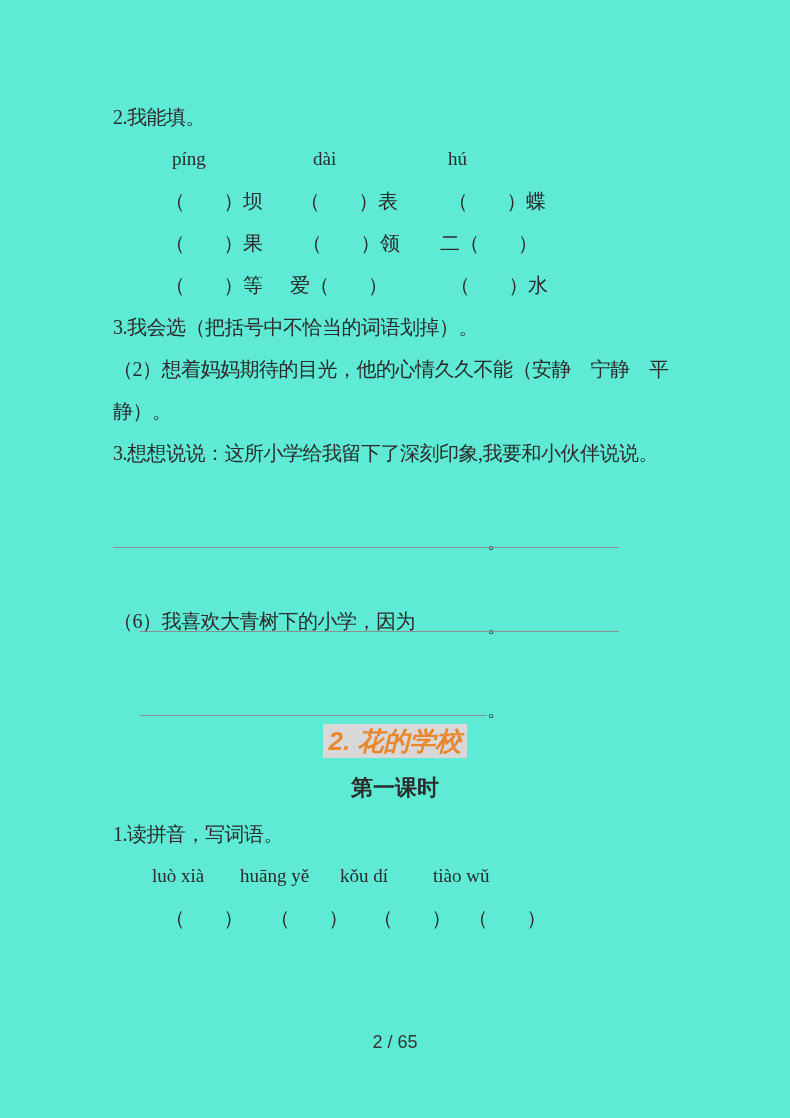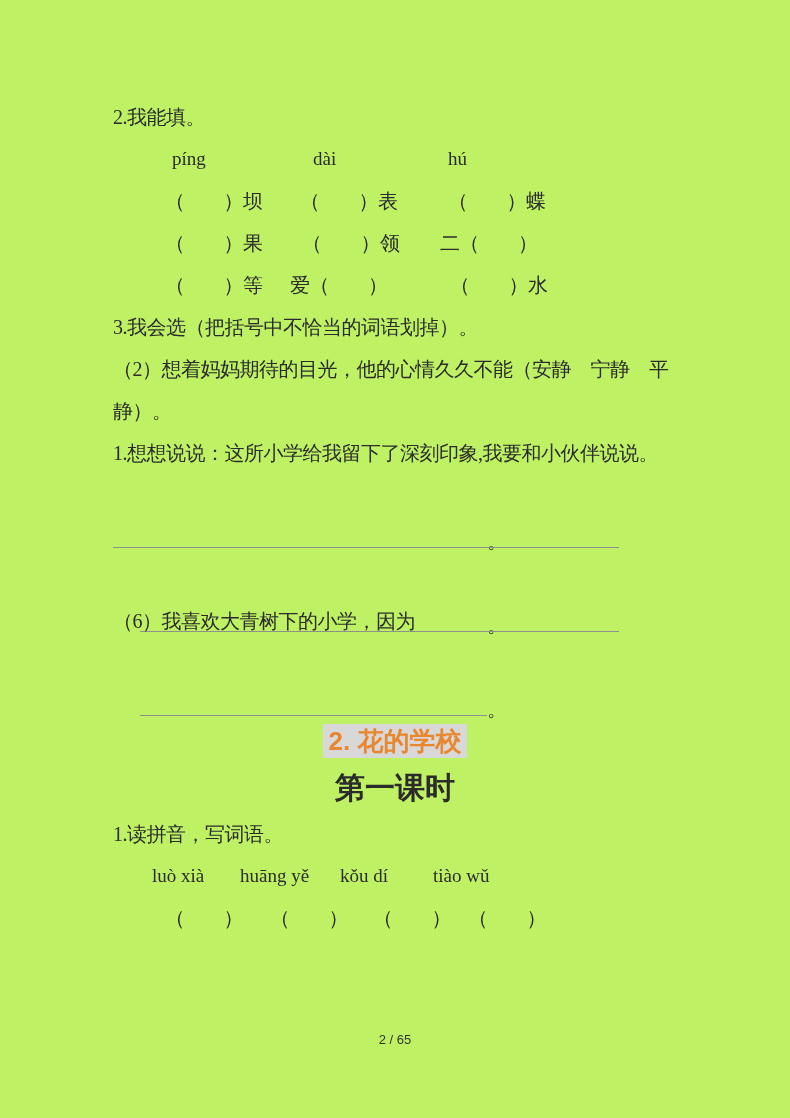--- a/index.html
+++ b/index.html
@@ -1,20 +1,20 @@
 <!DOCTYPE html>
 <html><head>
 <meta charset="utf-8">
 <style>
   html,body { margin:0; padding:0; }
   body { background:#ffffff; }
   .page {
     position:relative;
     width:790px; height:1118px;
-    background:#bef264;
+    background:#5eead4;
     overflow:hidden;
     font-family:"Liberation Serif","DejaVu Serif",serif;
     color:#2b2b2b;
   }
   .content { position:absolute; left:113px; top:96px; width:564px; }
   .line {
     height:42px; line-height:42px;
     font-size:20px; letter-spacing:-0.5px;
     white-space:pre;
   }
@@ -33,32 +33,32 @@
   .blank-fixed {
     display:inline-block; width:347px; height:31px;
     border-bottom:1px solid #8f8f8f;
   }
   .heading-wrap { margin-top:40px; height:36px; text-align:center; }
   .lesson-heading {
     display:inline-block;
     background:#d8d8d8; color:#e8872e;
     font-family:"Liberation Sans","DejaVu Sans",sans-serif;
     font-size:26px; font-weight:bold; line-height:34px;
-    padding:0 6px; white-space:pre;
+    padding:0 6px; white-space:pre;font-style:italic;
   }
   .subheading {
     margin-top:13px; height:30px; line-height:30px;
-    text-align:center; font-size:30px; font-weight:bold;
+    text-align:center; font-size:22px; font-weight:bold;
   }
   .q1-title { margin-top:10px; }
   .footer {
     position:absolute; left:0; right:0; top:1032px;
     text-align:center;
     font-family:"Liberation Sans","DejaVu Sans",sans-serif;
-    font-size:13px; color:#333333;
+    font-size:18px; color:#333333;
   }
 </style>
 </head>
 <body>
 
 <div class="page">
   <div class="content">
 
     <div class="line">2.我能填。</div>
 
@@ -81,21 +81,21 @@
     <div class="line rel">
       <span class="abs" style="left:52px">（　　）等</span>
       <span class="abs" style="left:177px">爱（　　）</span>
       <span class="abs" style="left:337px">（　　）水</span>
     </div>
 
     <div class="line">3.我会选（把括号中不恰当的词语划掉）。</div>
     <div class="line">（2）想着妈妈期待的目光，他的心情久久不能（安静　宁静　平</div>
     <div class="line">静）。</div>
 
-    <div class="line">1.想想说说：这所小学给我留下了深刻印象,我要和小伙伴说说。</div>
+    <div class="line">3.想想说说：这所小学给我留下了深刻印象,我要和小伙伴说说。</div>
 
     <div class="line">
       <span class="blank-fixed"></span><span>。</span>
     </div>
 
     <div class="line fill-row">
       <span class="blank-grow"></span>
     </div>
     <div class="line">
       <span class="blank-fixed"></span><span>。</span>

